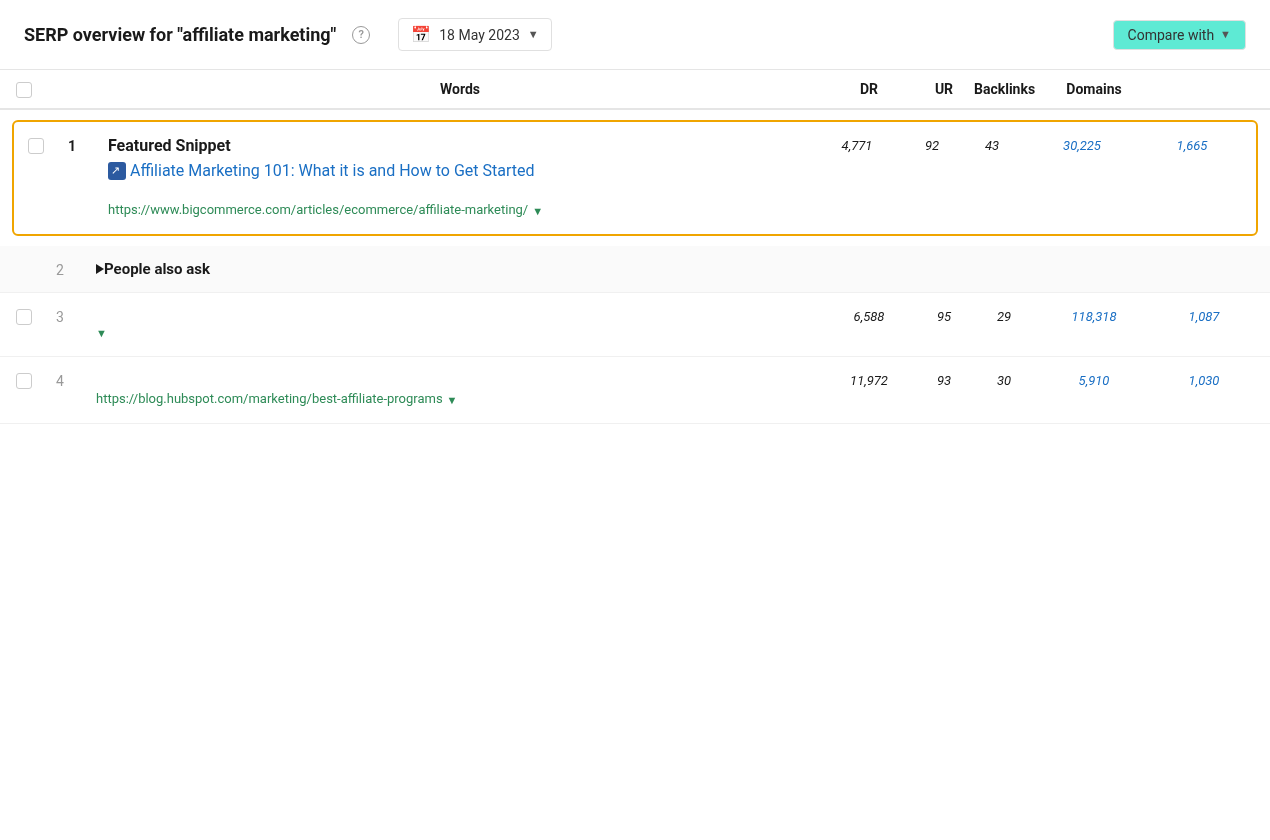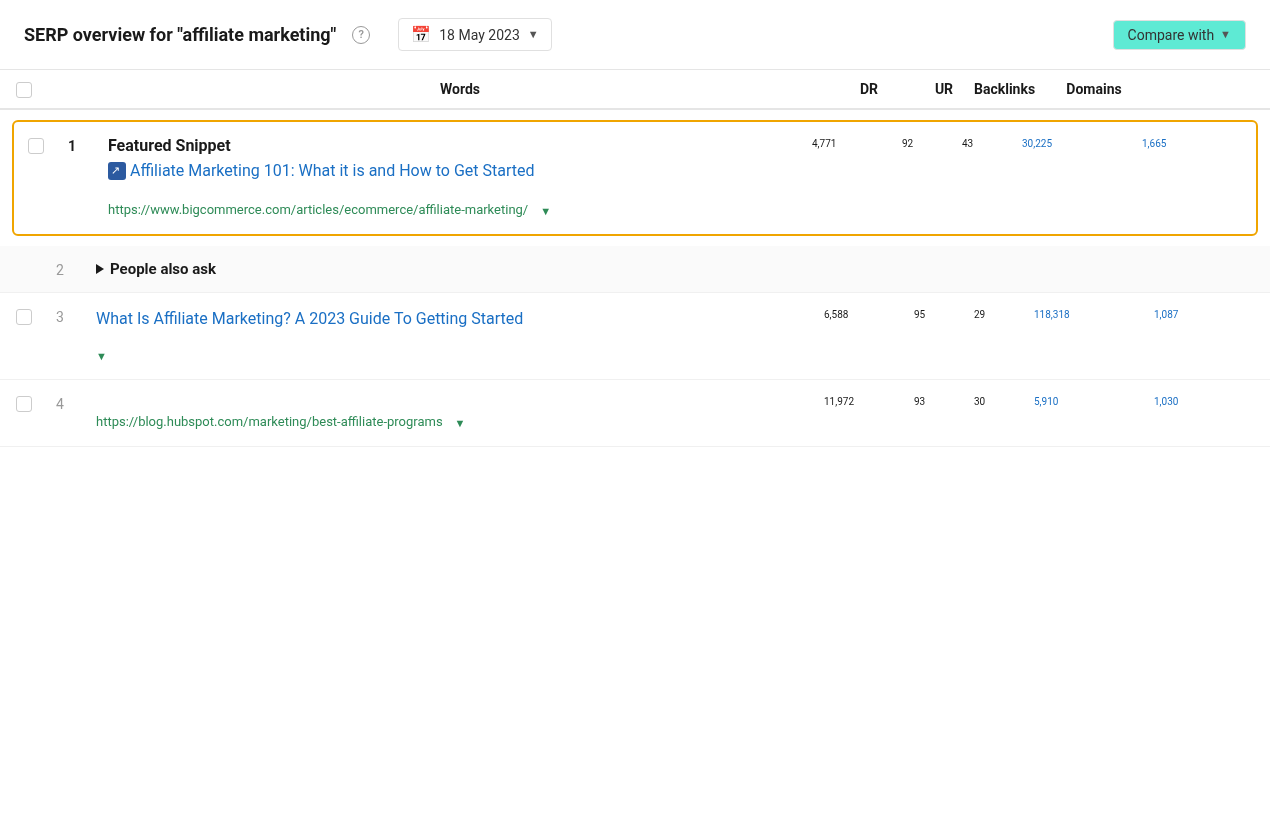--- a/index.html
+++ b/index.html
@@ -159,21 +159,21 @@
       margin-bottom: 4px;
       line-height: 1.45;
     }
 
     .result-url {
       color: #2e8b57;
       font-size: 13px;
       line-height: 1.45;
       display: flex;
       align-items: flex-end;
-      gap: 12px;
+      gap: 4px;
       flex-wrap: wrap;
       margin-top: 19px;
     }
 
     .url-arrow {
       color: #2e8b57;
       font-size: 11px;
     }
 
     .link-icon {
@@ -191,37 +191,37 @@
     .link-icon::after {
       content: '↗';
       color: #fff;
       font-size: 11px;
       position: absolute;
       top: 1px;
       left: 3px;
     }
 
     .metric-val {
-      font-size: 10px;
-      color: #1a1a1a;
-      text-align: left;
+      font-size: 13px;
+      color: #1a1a1a;
+      text-align: center;
       padding-top: 2px;
+      font-style: italic;
     }
 
     .metric-val.blue {
       color: #1a6fc4;
     }
 
     .people-ask-label {
       font-weight: 700;
       font-size: 15px;
       color: #1a1a1a;
       display: flex;
       align-items: center;
-      gap: 6px;
     }
 
     .triangle-right {
       display: inline-block;
       width: 0;
       height: 0;
       border-top: 5px solid transparent;
       border-bottom: 5px solid transparent;
       border-left: 8px solid #1a1a1a;
     }
@@ -291,21 +291,20 @@
         <span>People also ask</span>
       </div>
     </div>
 
     <div class="table-row">
       <div>
         <div class="checkbox"></div>
       </div>
       <div class="row-num">3</div>
       <div>
-        <a class="result-link">What Is Affiliate Marketing? A 2023 Guide To Getting Started</a>
         <div class="result-url">
           <span class="url-arrow">▼</span>
         </div>
       </div>
       <div class="metric-val">6,588</div>
       <div class="metric-val">95</div>
       <div class="metric-val">29</div>
       <div class="metric-val blue">118,318</div>
       <div class="metric-val blue">1,087</div>
     </div>

